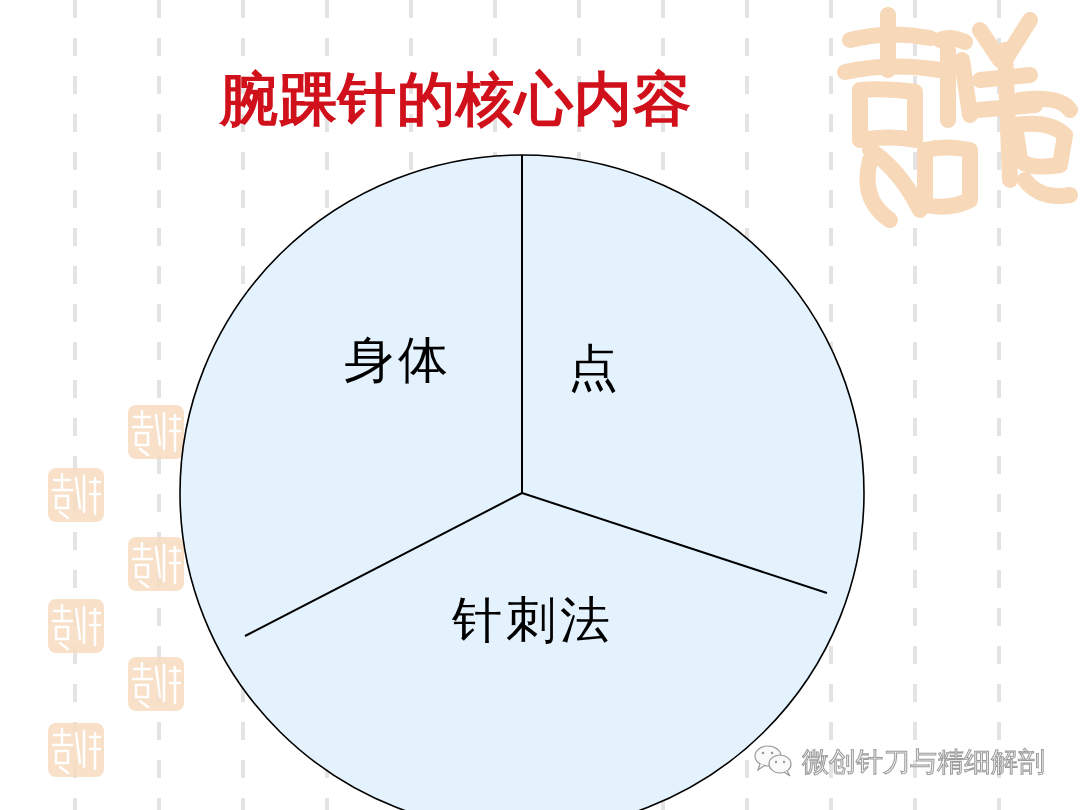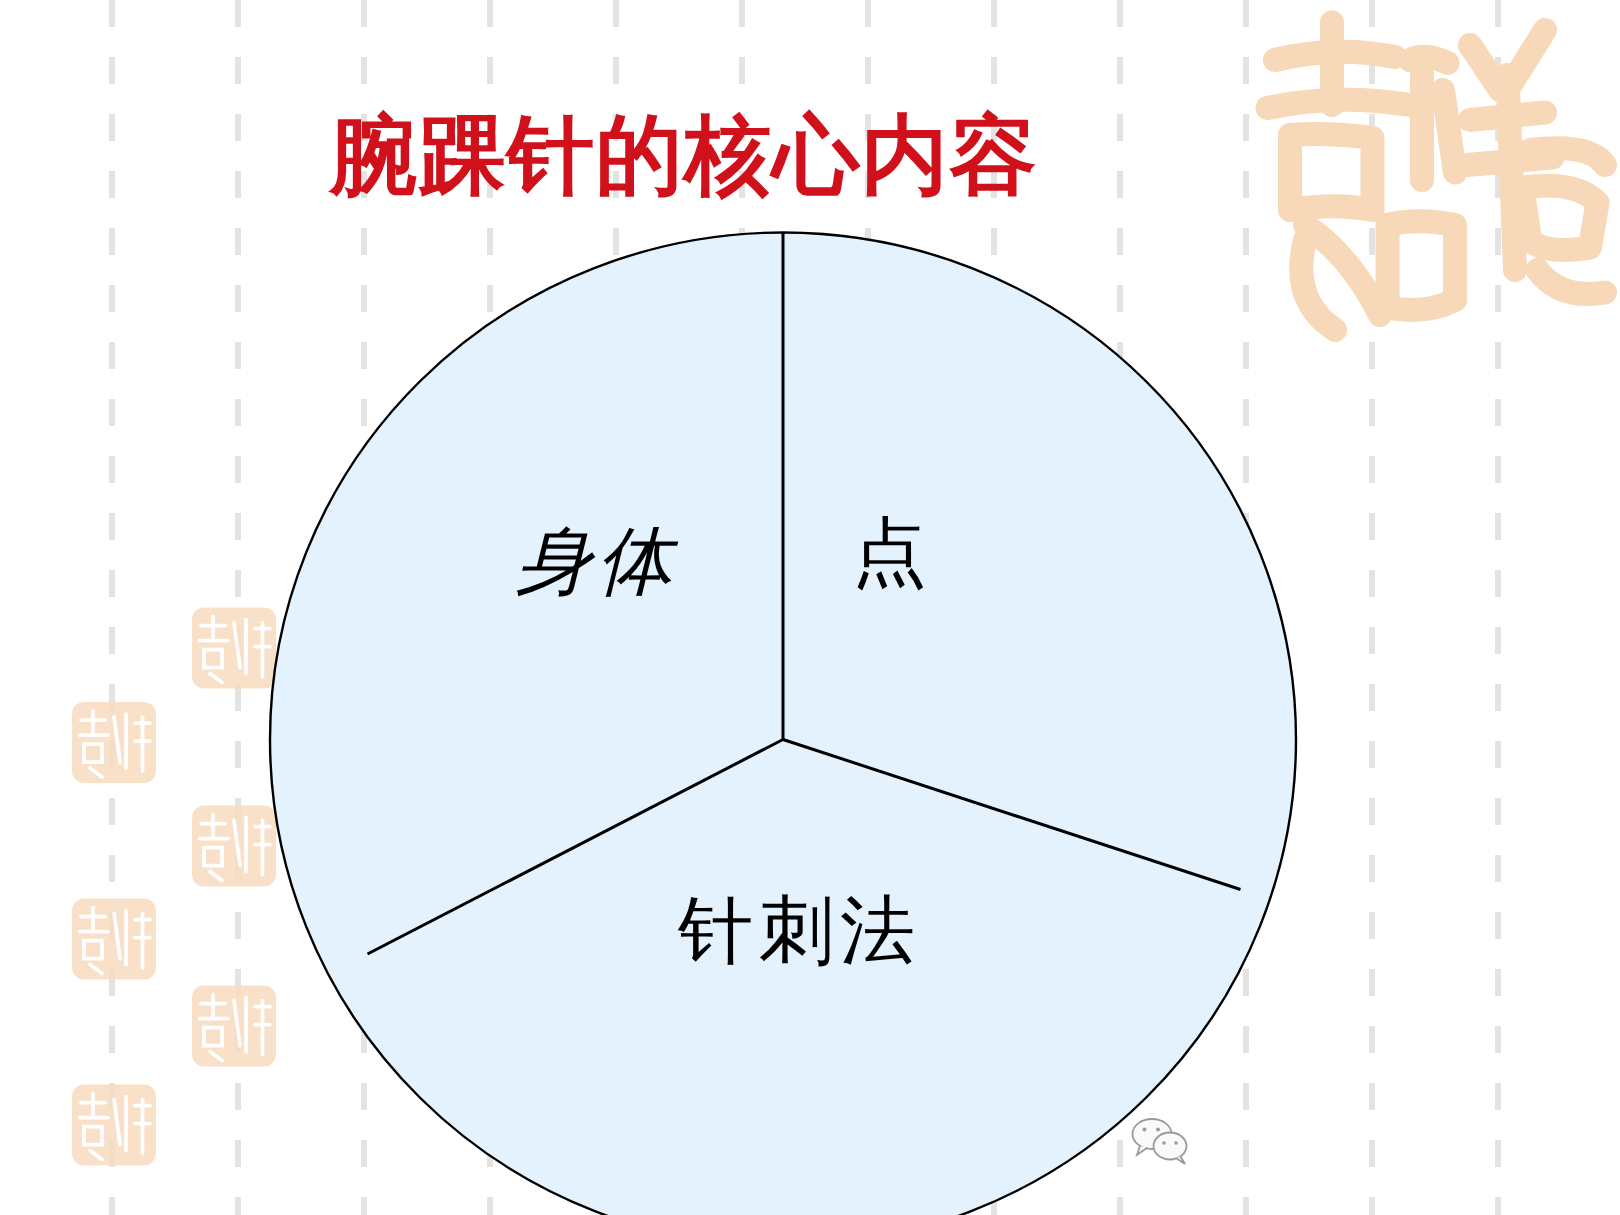--- a/index.html
+++ b/index.html
@@ -9,21 +9,21 @@
       font-family: "DejaVu Sans", sans-serif;
     }
     .bg-lines {
       position: absolute; inset: 0; pointer-events: none;
       background-image: repeating-linear-gradient(to bottom, #e3e3e3 0px, #e3e3e3 18px, transparent 18px, transparent 38px);
       -webkit-mask-image: repeating-linear-gradient(to right, transparent 0px, transparent 73px, #000 73px, #000 77px, transparent 77px, transparent 84px);
       mask-image: repeating-linear-gradient(to right, transparent 0px, transparent 73px, #000 73px, #000 77px, transparent 77px, transparent 84px);
     }
     .title {
       position: absolute; left: 220px; top: 66px; width: 540px;
-      font-family: Liberation Serif, serif; font-weight: bold;
+      font-family: Liberation Mono, monospace; font-weight: bold;
       font-size: 58px; line-height: 76px; color: #d0111b;
       letter-spacing: 1px; white-space: nowrap;
     }
     .stamp-big {
       position: absolute; left: 830px; top: 0px; width: 250px; height: 230px;
     }
     .stamp {
       position: absolute; width: 56px; height: 54px; border-radius: 8px;
       background: #f8dcc0; opacity: 0.85;
     }
@@ -108,21 +108,21 @@
 
 <div class="title">腕踝针的核心内容</div>
 
 <svg class="pie" width="1080" height="810">
   <ellipse cx="522" cy="493" rx="342" ry="338" fill="#e3f2fd" stroke="#000" stroke-width="1.6"></ellipse>
   <line x1="522" y1="155" x2="522" y2="493" stroke="#000" stroke-width="2"></line>
   <line x1="522" y1="493" x2="827" y2="593" stroke="#000" stroke-width="2"></line>
   <line x1="522" y1="493" x2="245" y2="636" stroke="#000" stroke-width="2"></line>
 </svg>
 
-<div class="slice-label" style="left:344px;top:342px;font-style:italic;">
+<div class="slice-label" style="left:344px;top:328px;">
   <div>身体</div>
 </div>
 <div class="slice-label" style="left:568px;top:336px;">
   <div>点</div>
 </div>
 <div class="slice-label" style="left:452px;top:588px;">针刺法</div>
 
 <div class="watermark">
   <span>
     <svg width="44" height="36" viewBox="0 0 44 36">
@@ -133,13 +133,14 @@
         <path d="M35 29 L38 34 L32 30"></path>
       </g>
       <g fill="#9a9a9a">
           <circle cx="11" cy="11" r="1.3"></circle>
           <circle cx="20" cy="11" r="1.3"></circle>
           <circle cx="24" cy="20" r="1.2"></circle>
           <circle cx="32" cy="20" r="1.2"></circle>
         </g>
     </svg>
   </span>
+  <span class="watermark-text">微创针刀与精细解剖</span>
 </div>
 
 </body></html>

